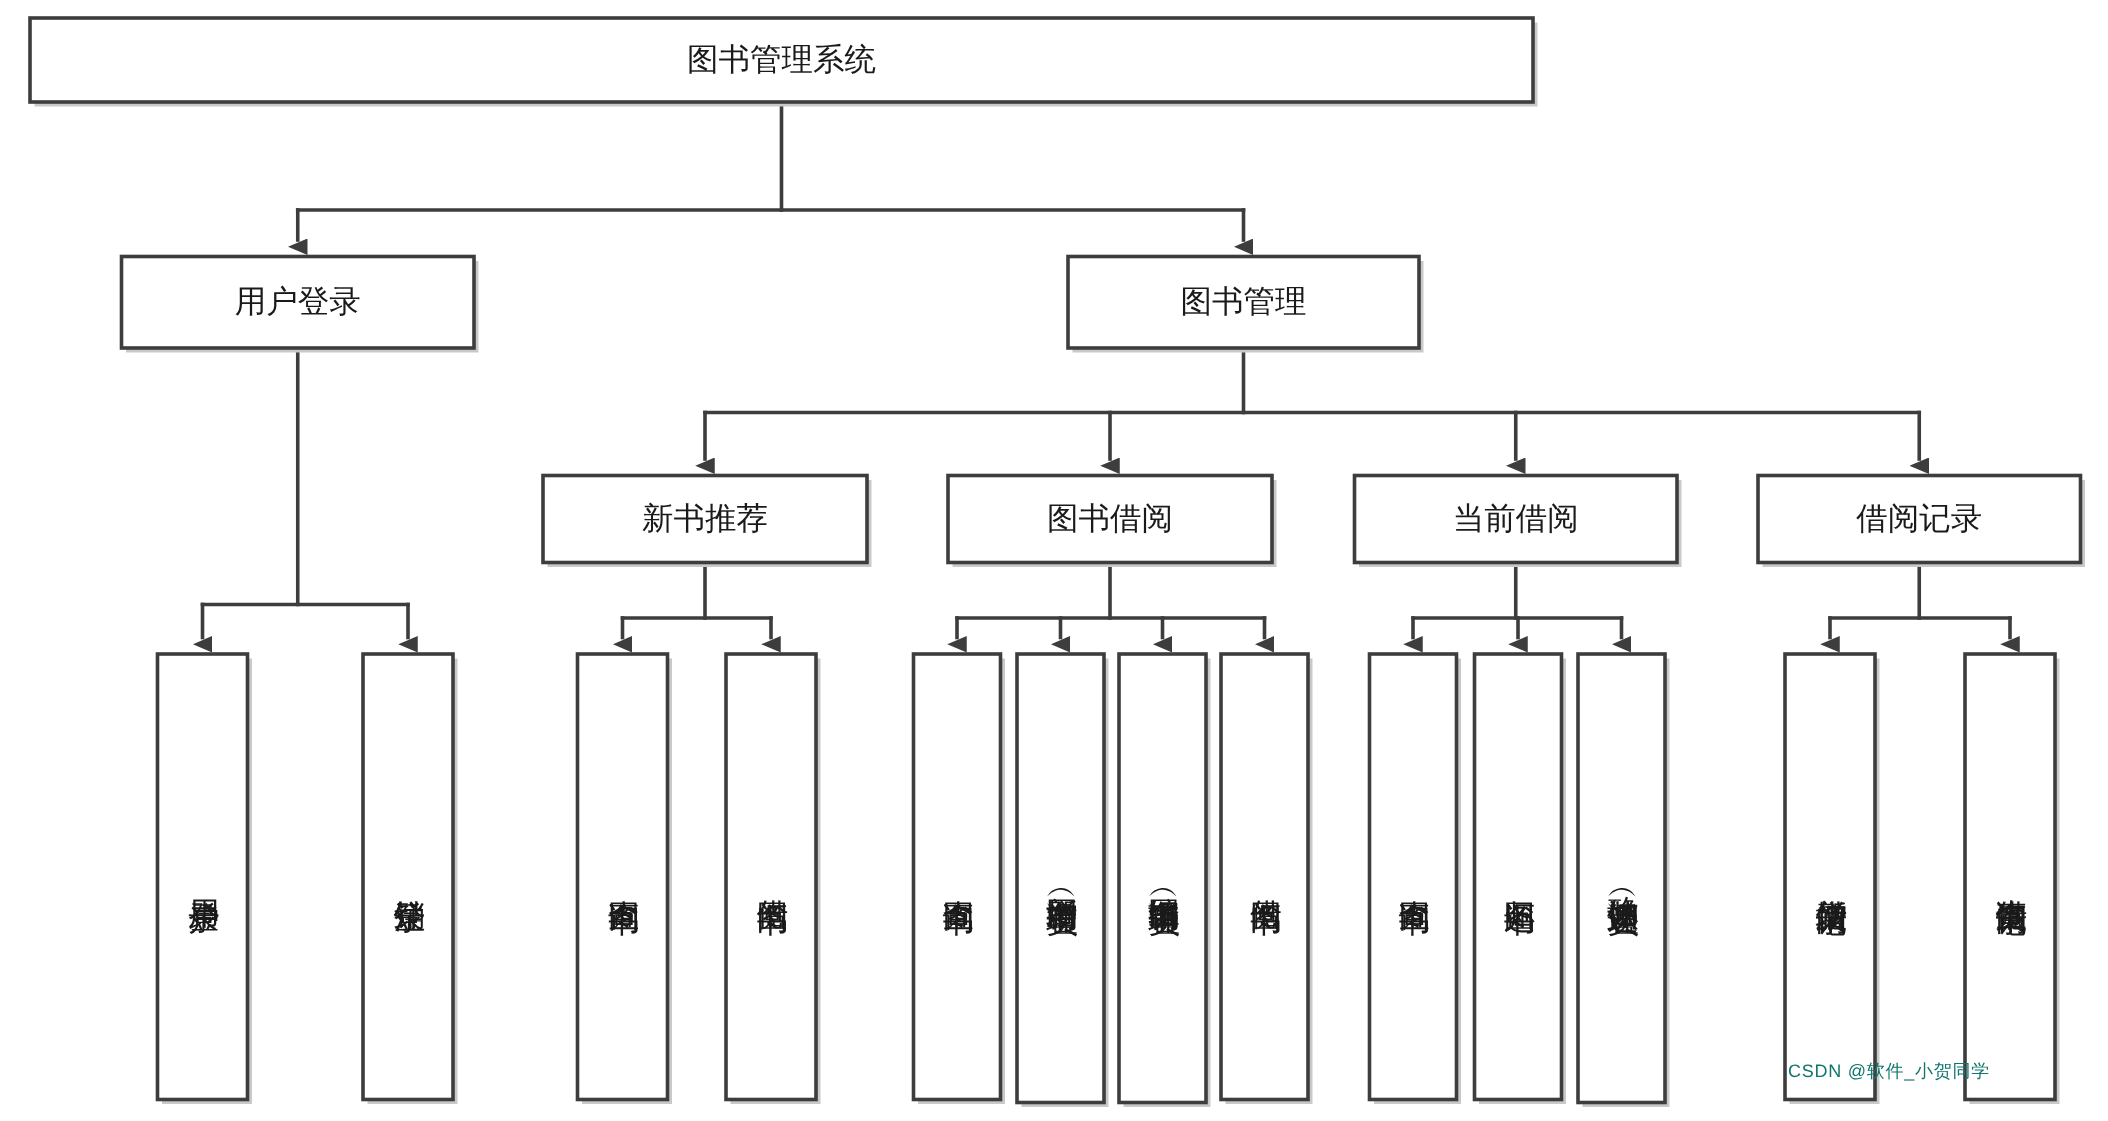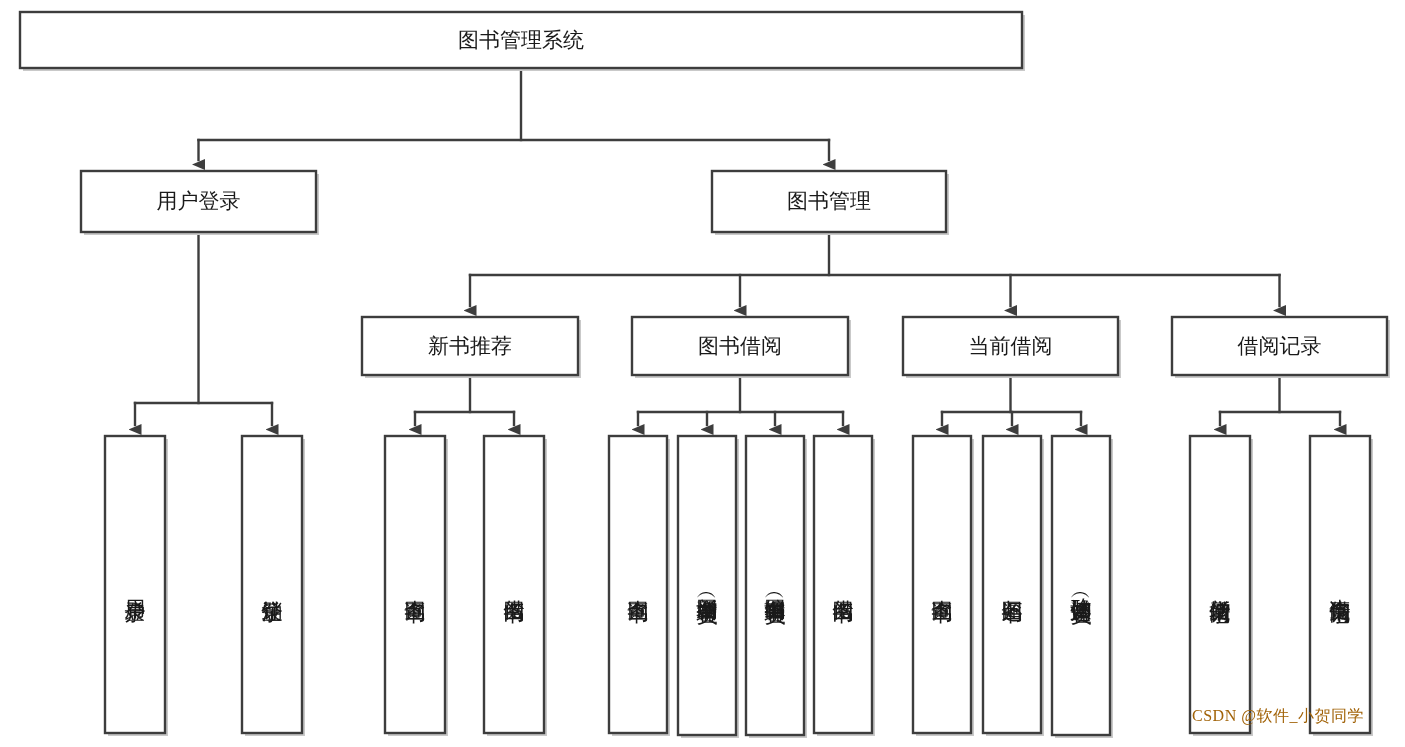--- a/index.html
+++ b/index.html
@@ -65,23 +65,23 @@
     letter-spacing: 1px;
     display: flex;
     align-items: center;
     justify-content: center;
     text-align: center;
     pointer-events: none;
     box-sizing: border-box;
   }
   .watermark {
     position: absolute;
-    font-family: Liberation Serif, serif;
-    font-size: 16px;
-    color: #a16207;
+    font-family: Liberation Sans, sans-serif;
+    font-size: 12px;
+    color: #0f766e;
     white-space: nowrap;
     letter-spacing: 0.5px;
   }
 </style>
 </head>
 <body>
 
 <div id="diagram-root">
 
   <svg id="diagram-svg" viewBox="0 0 1405 747" xmlns="http://www.w3.org/2000/svg">

